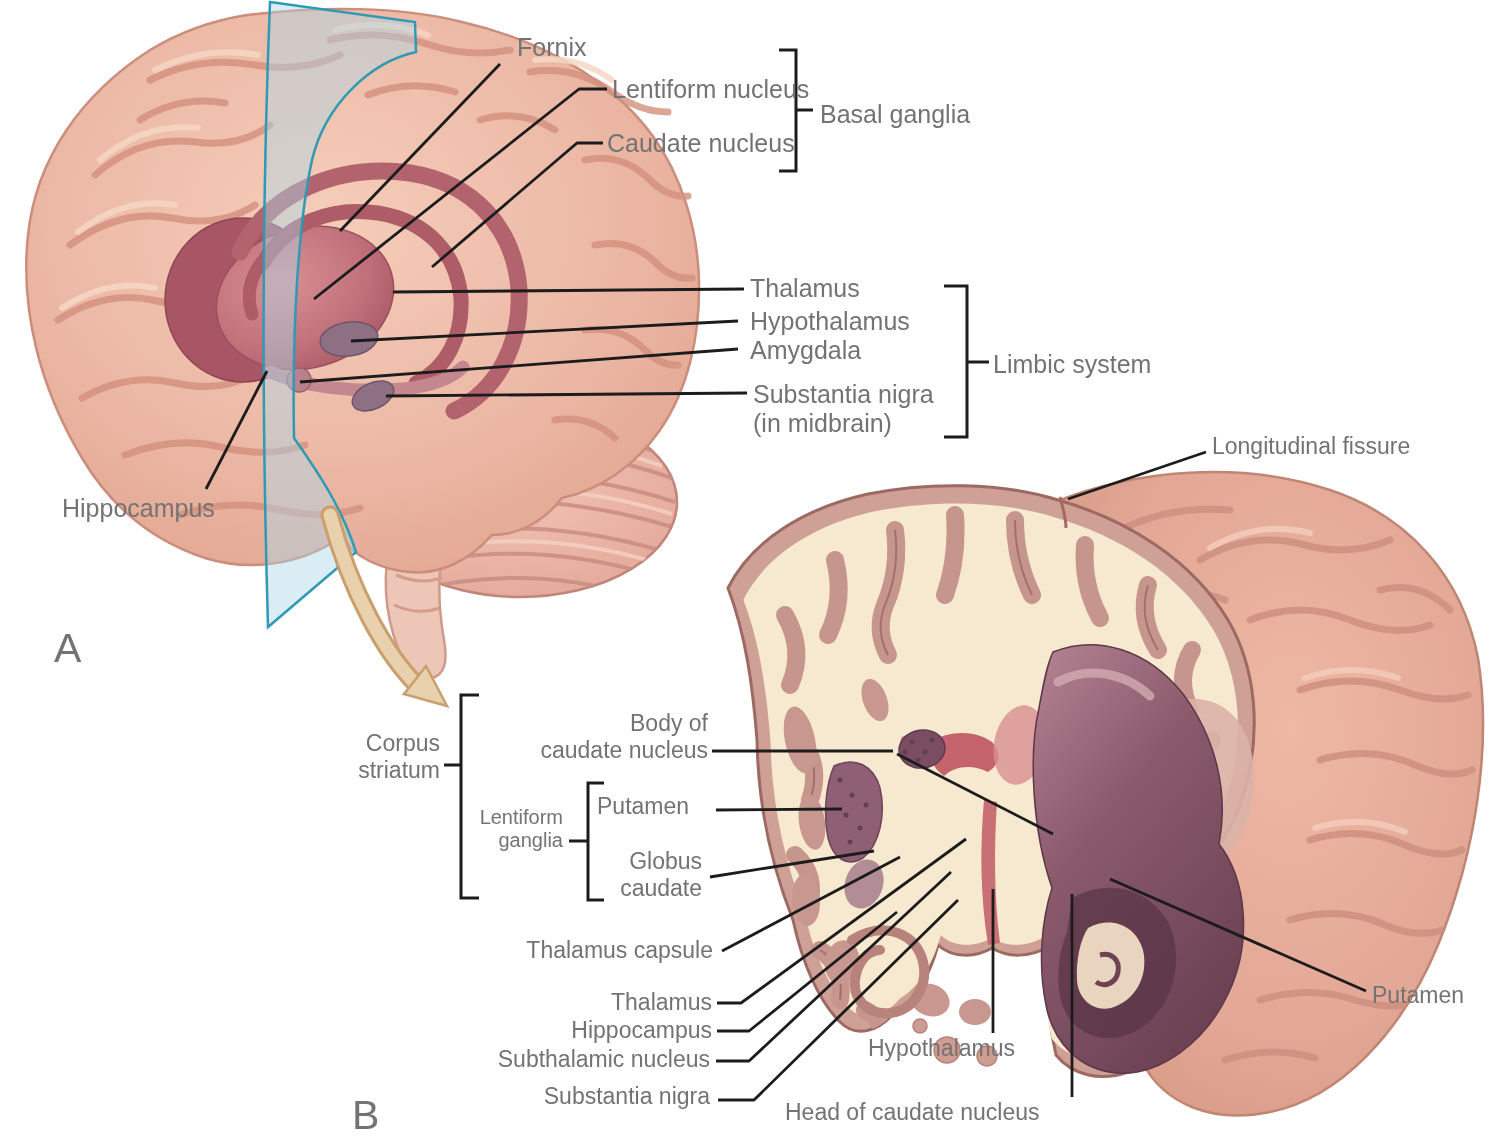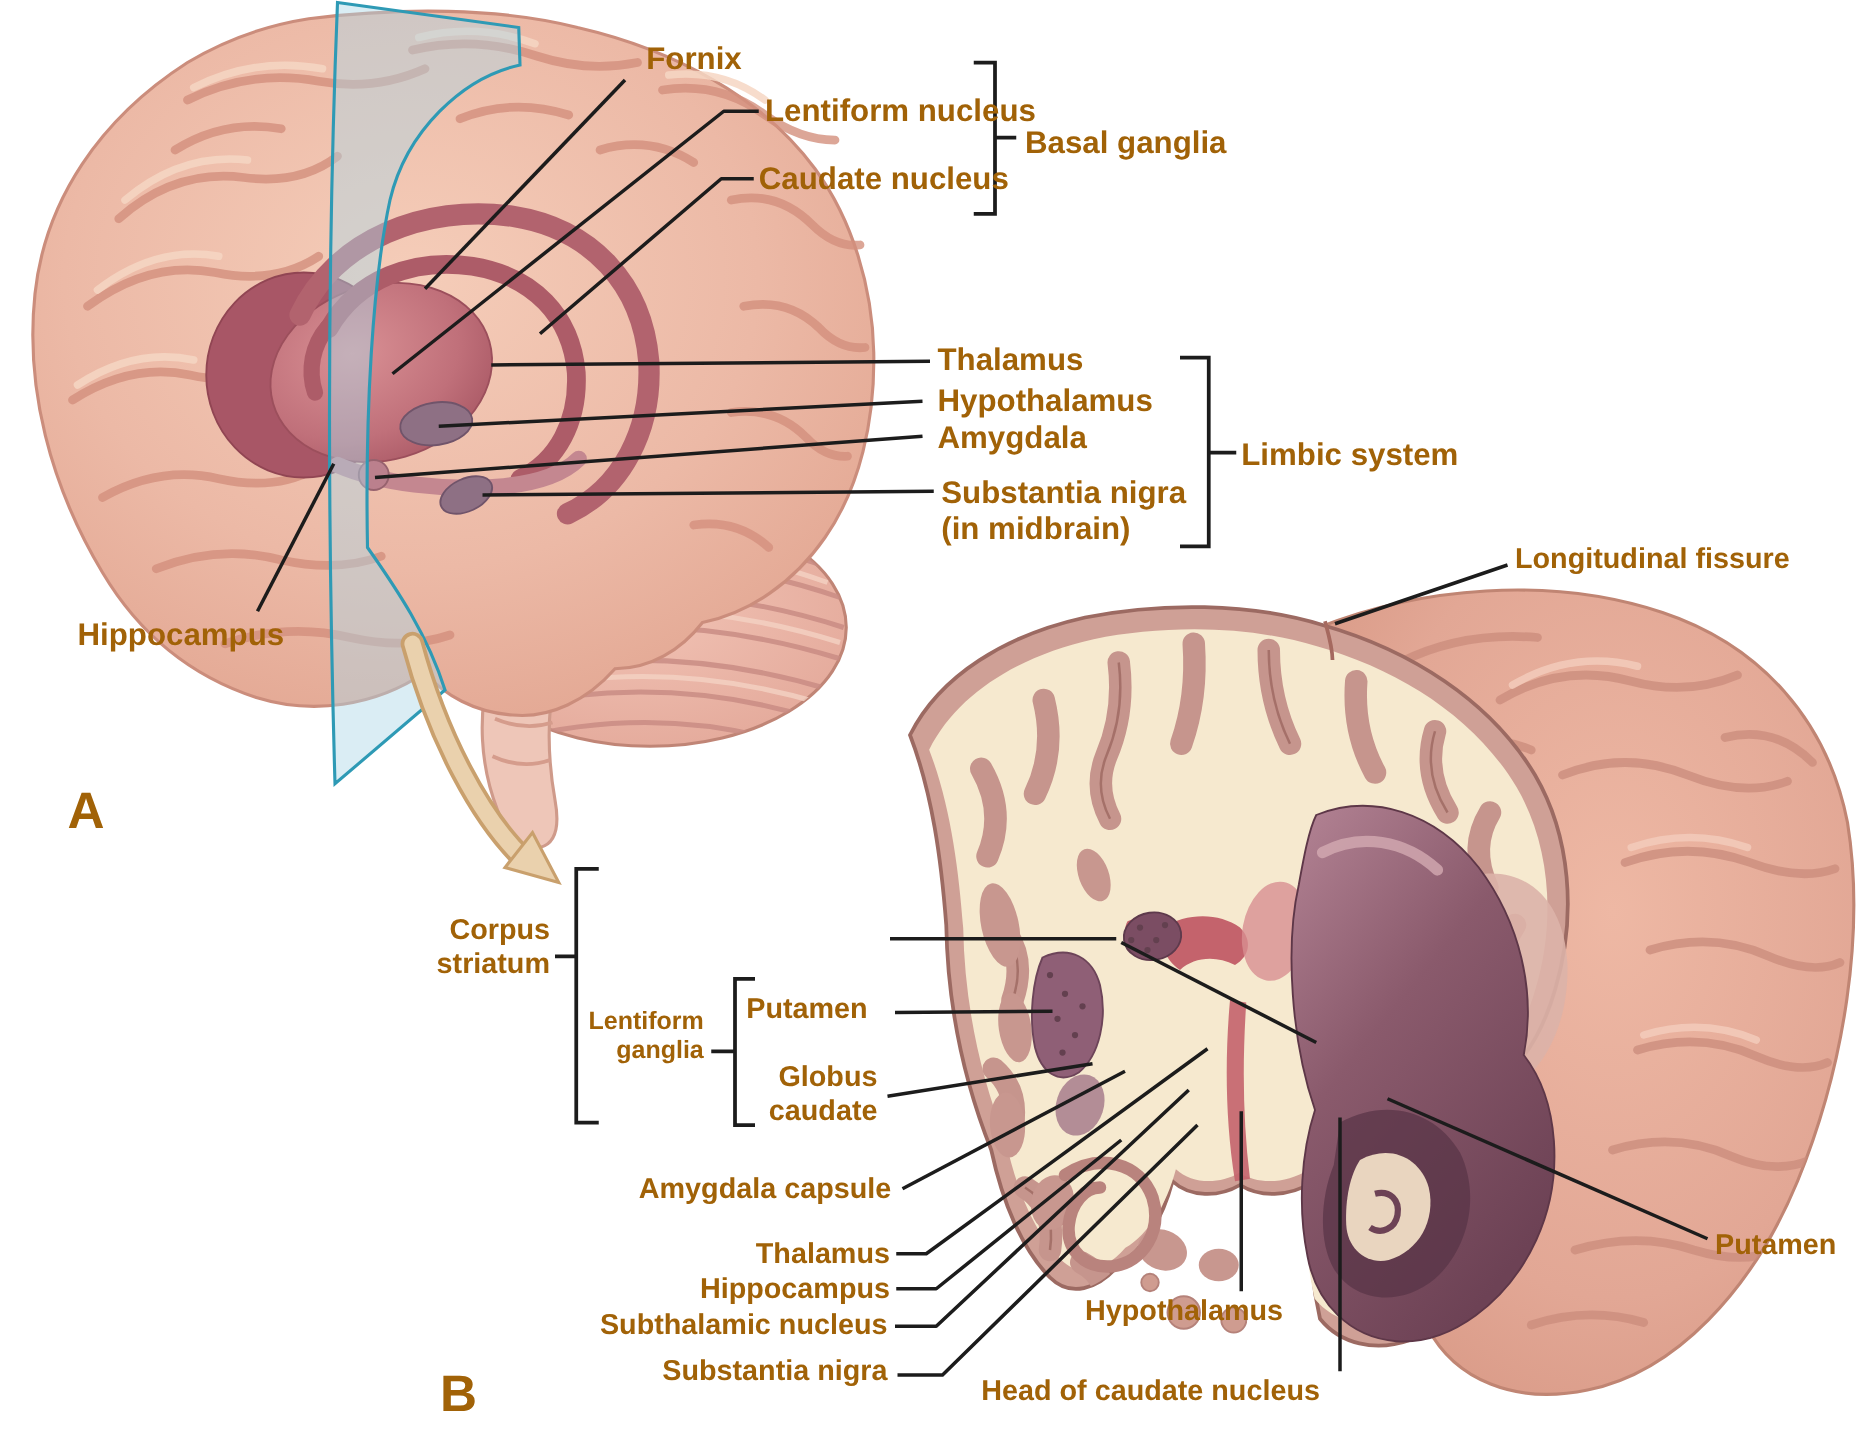--- a/index.html
+++ b/index.html
@@ -2,23 +2,22 @@
 <html><head>
 <meta charset="utf-8">
 <style>
   html,body{margin:0;padding:0;background:#ffffff;}
   .stage{
     position:relative;width:1491px;height:1143px;background:#ffffff;
     font-family:"Liberation Sans", sans-serif;overflow:hidden;
   }
   .stage svg.art{position:absolute;left:0;top:0;}
   .lbl{
-    position:absolute;color:#a16207;font-size:25px;line-height:1.16;
+    position:absolute;color:#737373;font-size:25px;line-height:1.16;
     white-space:nowrap;
-    font-weight:bold;
   }
   .lbl.b{font-size:23px;}
   .lbl.small{font-size:20px;line-height:1.15;}
   .lbl.letter{font-size:41px;}
   .lbl.r{text-align:right;}
   .lbl span{display:block;}
 </style>
 </head>
 <body>
 
@@ -308,30 +307,34 @@
 </div>
 <div class="lbl" style="left:993px;top:350px">Limbic system</div>
 <div class="lbl" style="left:62px;top:494px">Hippocampus</div>
 <div class="lbl letter" style="left:54px;top:625px">A</div>
 
 <div class="lbl b" style="left:1212px;top:433px">Longitudinal fissure</div>
 <div class="lbl b r" style="right:1051px;top:730px">
   <span>Corpus</span>
   <span>striatum</span>
 </div>
+<div class="lbl b r" style="right:783px;top:710px">
+  <span>Body of</span>
+  <span>caudate nucleus</span>
+</div>
 <div class="lbl small r" style="right:928px;top:806px">
   <span>Lentiform</span>
   <span>ganglia</span>
 </div>
 <div class="lbl b" style="left:597px;top:793px">Putamen</div>
 <div class="lbl b r" style="right:789px;top:848px">
   <span>Globus</span>
   <span>caudate</span>
 </div>
-<div class="lbl b r" style="right:778px;top:937px">Amygdala capsule</div>
+<div class="lbl b r" style="right:778px;top:937px">Thalamus capsule</div>
 <div class="lbl b r" style="right:779px;top:989px">Thalamus</div>
 <div class="lbl b r" style="right:779px;top:1017px">Hippocampus</div>
 <div class="lbl b r" style="right:781px;top:1046px">Subthalamic nucleus</div>
 <div class="lbl b r" style="right:781px;top:1083px">Substantia nigra</div>
 <div class="lbl b" style="left:868px;top:1035px">Hypothalamus</div>
 <div class="lbl b" style="left:785px;top:1099px">Head of caudate nucleus</div>
 <div class="lbl b" style="left:1372px;top:982px">Putamen</div>
 <div class="lbl letter" style="left:352px;top:1092px">B</div>
 
 </div>

